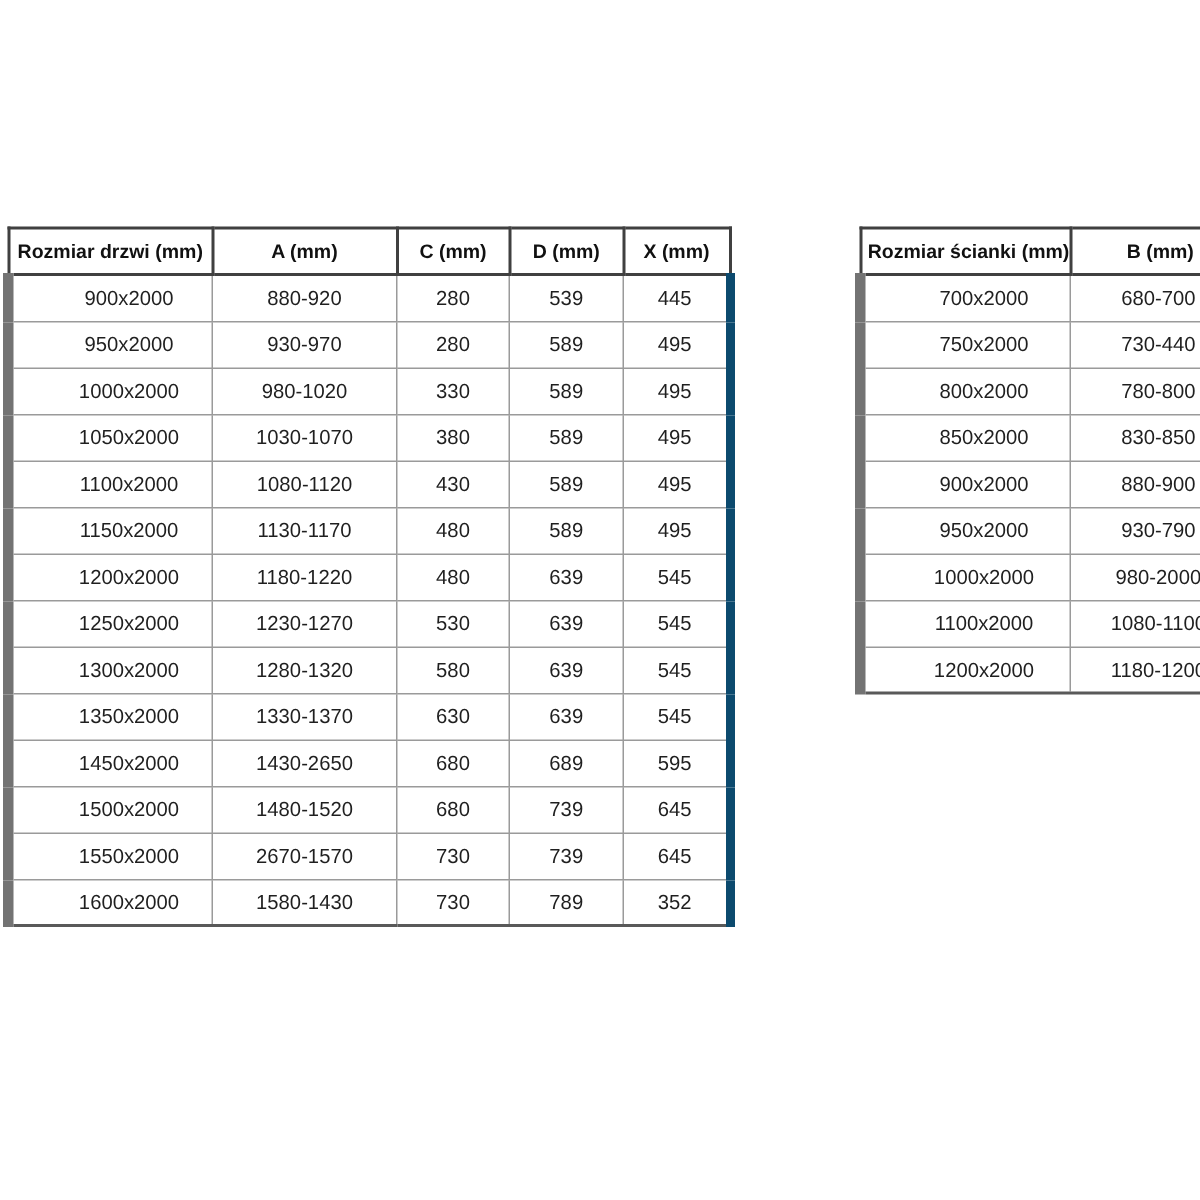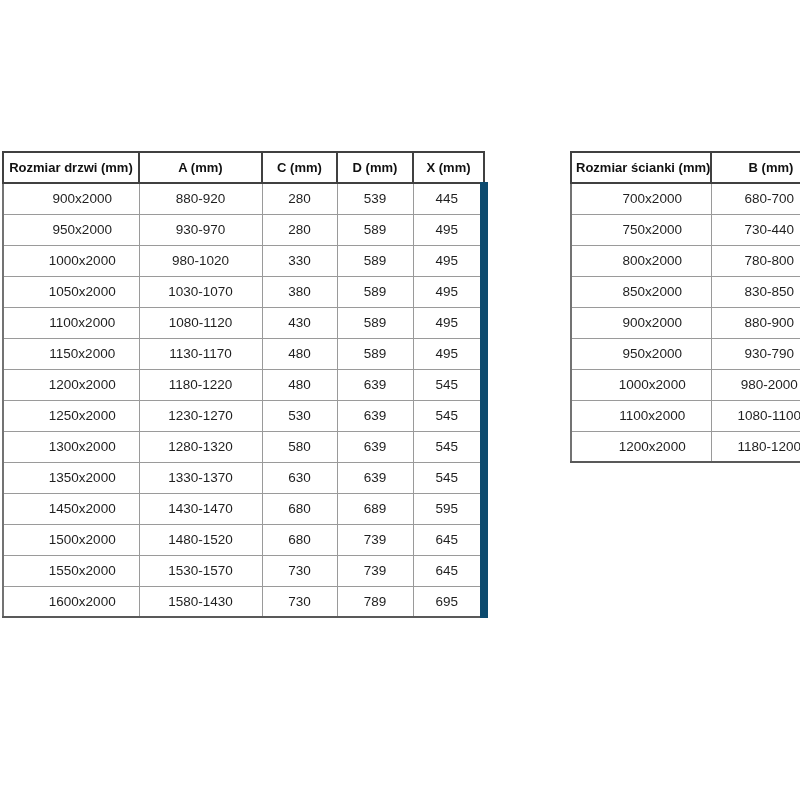--- a/index.html
+++ b/index.html
@@ -33,22 +33,22 @@
     font-weight: bold;
     font-size: 13px;
     color: #111111;
   }
   table.spec td {
     border: 1px solid #9a9a9a;
     font-weight: normal;
     color: #1f1f1f;
   }
   
-  table.spec td:first-child  { border-left: 2px solid #737373; padding-left: 26px; }
-  table.spec td:last-child   { border-right: 8px solid #0c4a6e; }
+  table.spec td:first-child  { border-left: 7px solid #737373; padding-left: 26px; }
+  table.spec td:last-child   { border-right: 6px solid #0c4a6e; }
   table.spec tbody tr:last-child td { border-bottom: 2px solid #595959; }
 
   #doors-table { left: 2px; top: 151px; width: 481px; }
   #walls-table { left: 570px; top: 151px; width: 260px; }
 </style>
 </head>
 <body>
 
 <div class="canvas">
 
@@ -135,45 +135,45 @@
         </tr>
         <tr>
           <td>1350x2000</td>
           <td>1330-1370</td>
           <td>630</td>
           <td>639</td>
           <td>545</td>
         </tr>
         <tr>
           <td>1450x2000</td>
-          <td>1430-1470</td>
+          <td>1430-2650</td>
           <td>680</td>
           <td>689</td>
           <td>595</td>
         </tr>
         <tr>
           <td>1500x2000</td>
           <td>1480-1520</td>
           <td>680</td>
           <td>739</td>
           <td>645</td>
         </tr>
         <tr>
           <td>1550x2000</td>
-          <td>1530-1570</td>
+          <td>2670-1570</td>
           <td>730</td>
           <td>739</td>
           <td>645</td>
         </tr>
         <tr>
           <td>1600x2000</td>
           <td>1580-1430</td>
           <td>730</td>
           <td>789</td>
-          <td>695</td>
+          <td>352</td>
         </tr>
       </tbody>
   </table>
 
   <table class="spec" id="walls-table">
     <colgroup>
       <col style="width:140px">
       <col style="width:120px">
     </colgroup>
     <thead>

